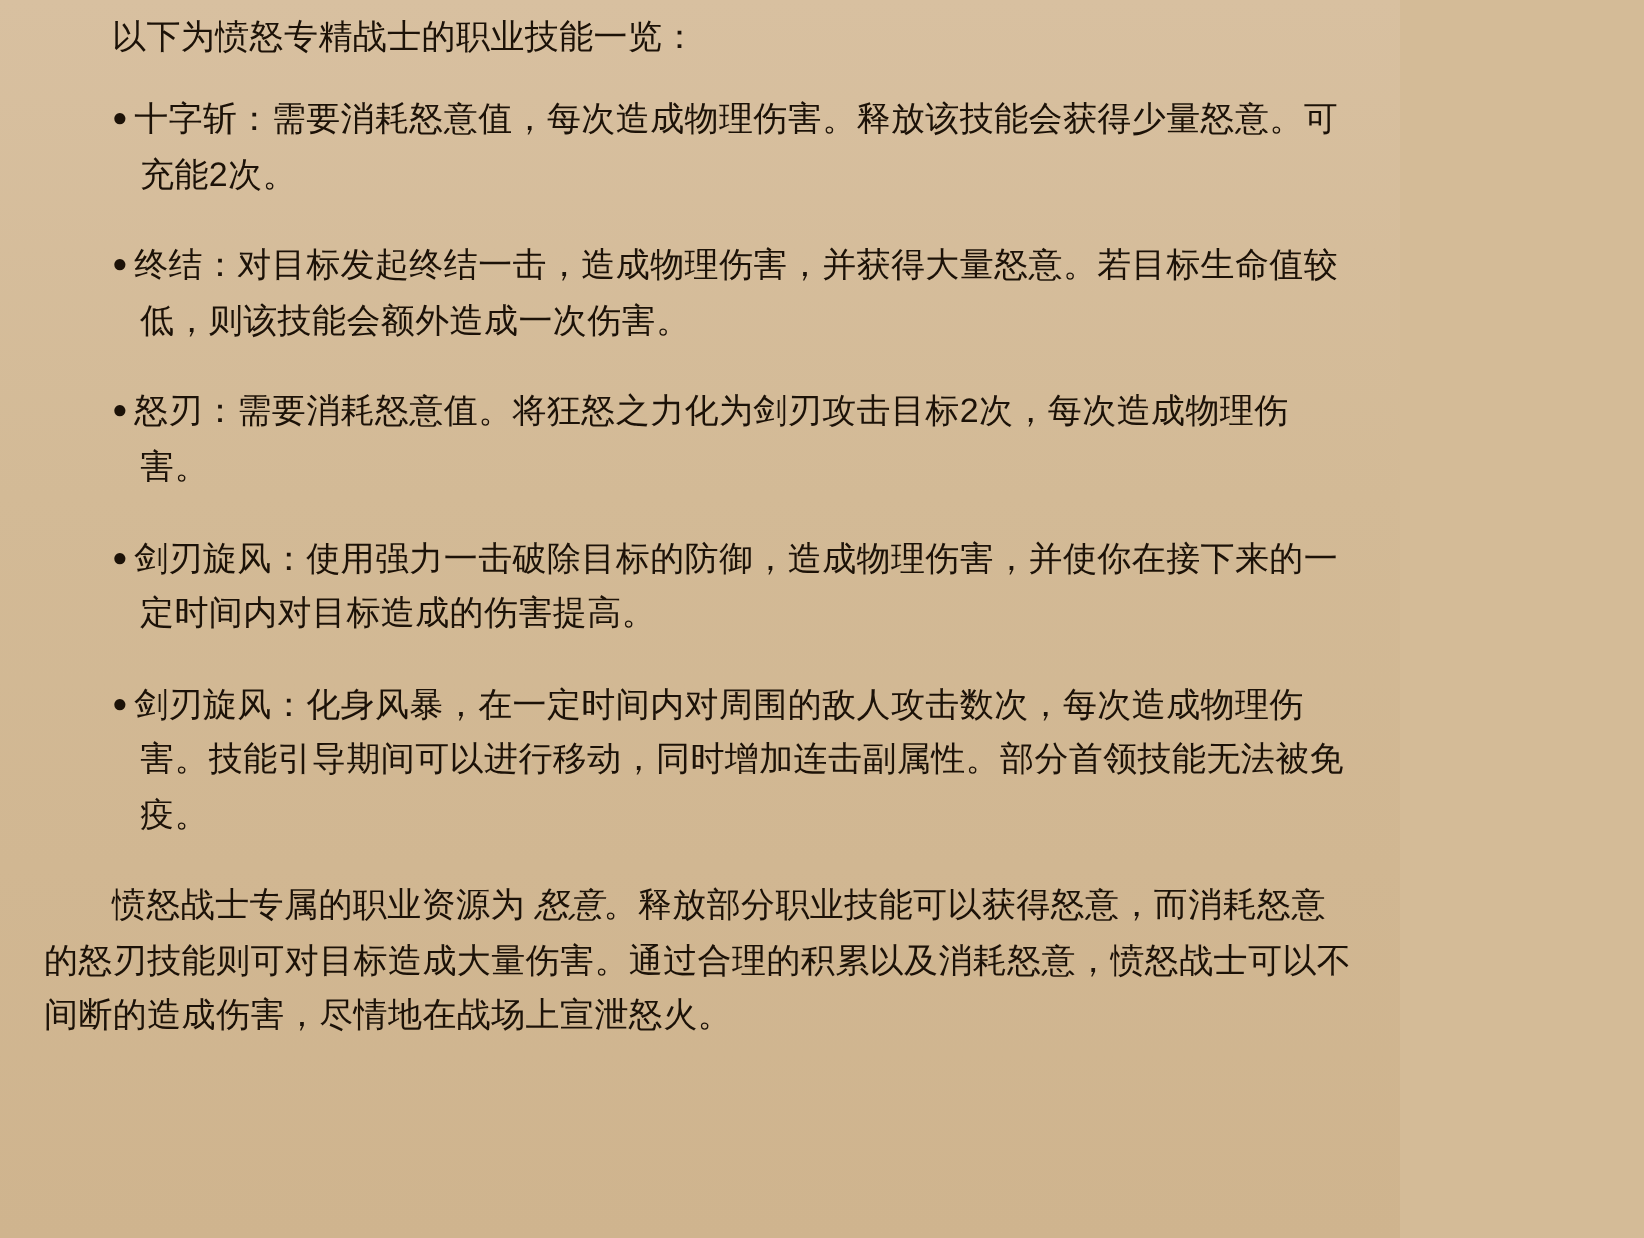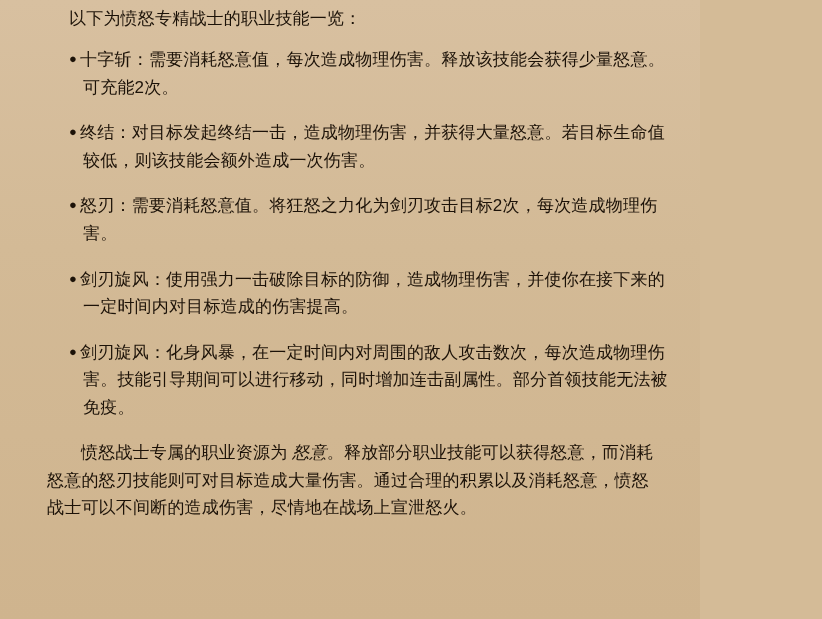--- a/index.html
+++ b/index.html
@@ -13,21 +13,21 @@
     font-family: "Liberation Sans", sans-serif;
     color: #1c1208;
     overflow: hidden;
   }
   .page {
     position: relative;
     width: 700px;
     height: 619px;
     background: linear-gradient(180deg, #d8c0a0 0%, #d3ba96 40%, #cfb48e 100%);
     box-sizing: border-box;
-    padding: 6px 22px 0 35px;
+    padding: 6px 22px 0 22px;
   }
   .intro {
     font-size: 17px;
     line-height: 1.55;
     text-indent: 2em;
     margin: 0 0 14px 0;
     letter-spacing: 0.2px;
   }
   .skill {
     font-size: 17px;
@@ -42,21 +42,21 @@
     vertical-align: 2px;
     margin-right: 3px;
   }
   .skill-name {
     font-weight: normal;
   }
   .outro {
     font-size: 17px;
     line-height: 1.62;
     text-indent: 2em;
-    margin: 12px;
+    margin: 0;
     letter-spacing: 0.2px;
   }
   .em-resource {
     font-style: italic;
   }
 </style>
 </head>
 <body>
 
 <div class="page">

